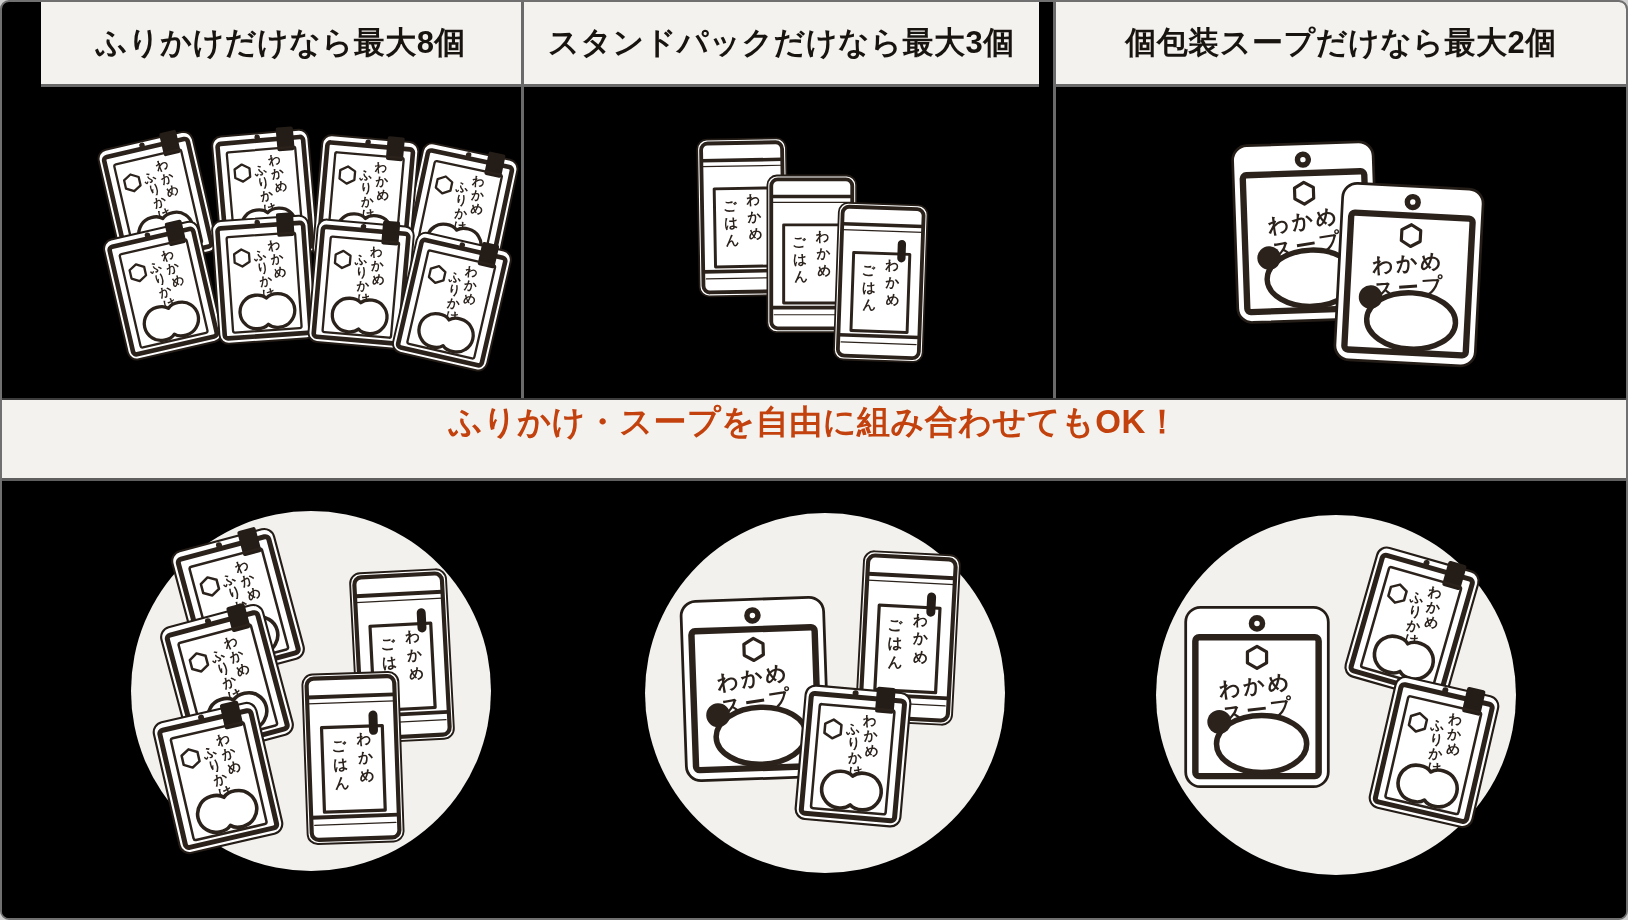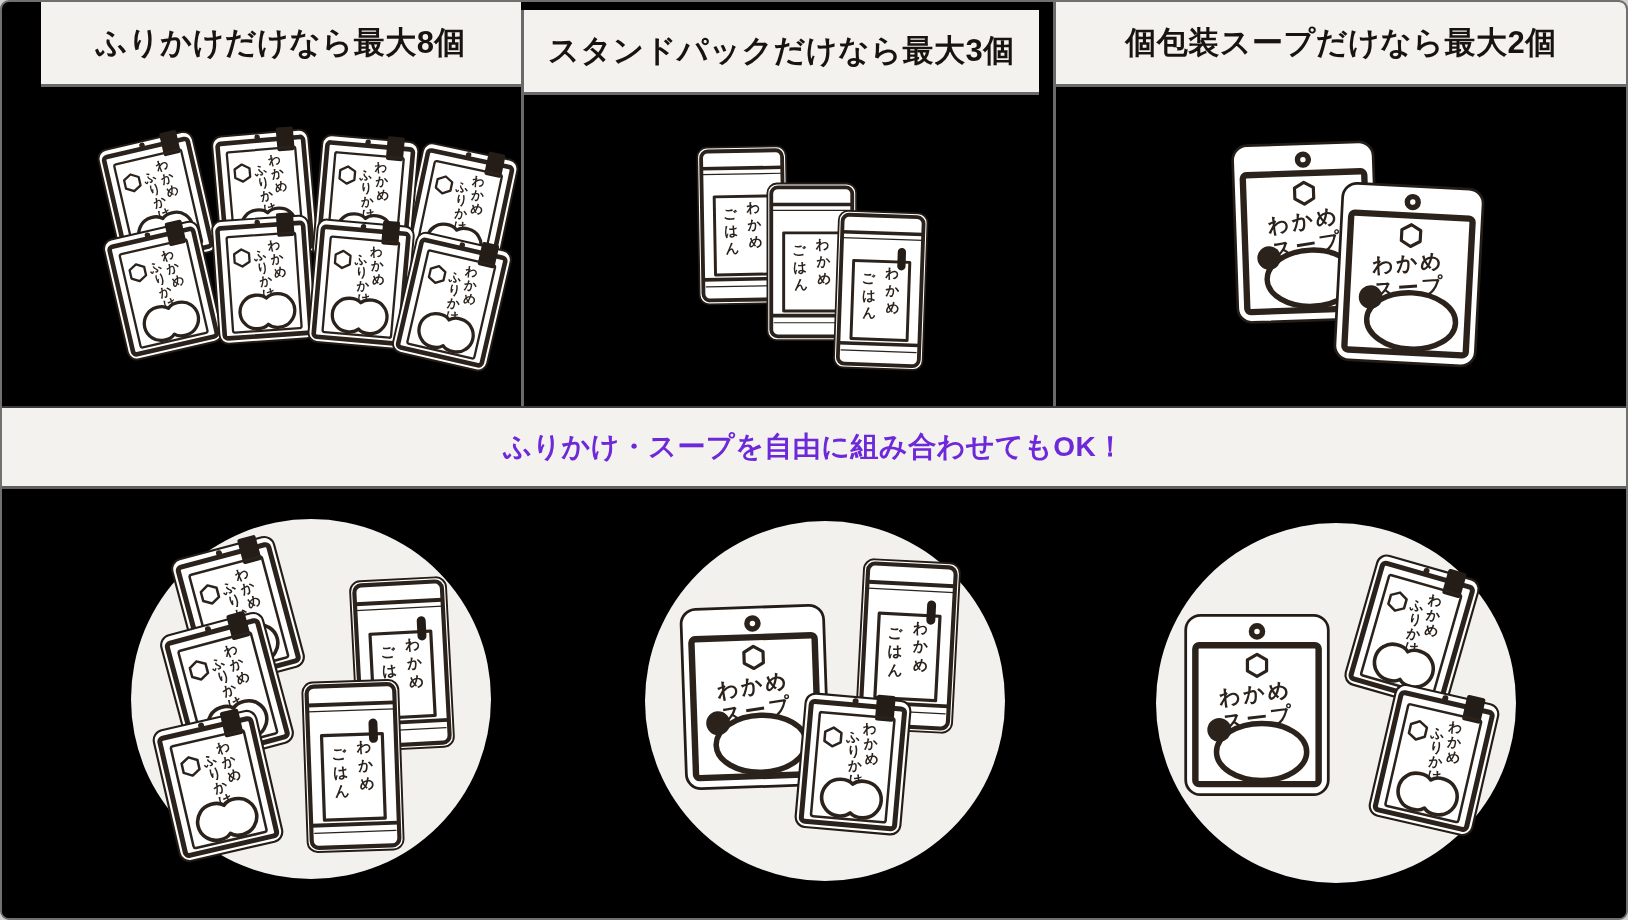--- a/index.html
+++ b/index.html
@@ -4,33 +4,33 @@
 <style>
   html,body{margin:0;padding:0;background:#cfcfcf;}
   .poster{
     width:1628px;height:920px;box-sizing:border-box;position:relative;
     background:#000;border:2px solid #707070;border-radius:9px;overflow:hidden;
     font-family:"Liberation Sans","DejaVu Sans",sans-serif;
   }
   .top-section{display:flex;}
   .col{box-sizing:border-box;}
   .col-1{width:523px;padding-left:39px;}
-  .col-2{width:523px;border-left:3px solid #6a6a6a;margin-top:8px;}
+  .col-2{width:523px;border-left:3px solid #6a6a6a;}
   .col-3{width:578px;border-left:3px solid #6a6a6a;margin-left:14px;}
   .header{
     height:82px;background:#f4f2ef;border-bottom:3px solid #6a6a6a;
     display:flex;align-items:center;justify-content:center;
     font-size:31px;font-weight:800;color:#17130f;letter-spacing:.5px;white-space:nowrap;
   }
   .panel{height:311px;position:relative;background:#000;}
   .panel svg{position:absolute;left:0;top:0;width:100%;height:100%;}
   .banner{
     height:78px;background:#f4f2ef;border-top:2px solid #3c3c3c;border-bottom:3px solid #5f5f5f;
-    display:flex;align-items:center;justify-content:center;
-    font-size:28px;font-weight:800;color:#6d28d9;letter-spacing:.5px;white-space:nowrap;
+    display:flex;justify-content:center;
+    font-size:33px;font-weight:800;color:#c2410c;letter-spacing:.5px;white-space:nowrap;
   }
   .bottom-panel{height:437px;position:relative;background:#000;}
   .bottom-panel svg{position:absolute;left:0;top:0;width:100%;height:100%;}
   .vt{font-family:"DejaVu Sans","Liberation Sans",sans-serif;font-weight:700;fill:#2b221c;text-anchor:middle;}
   .fs19{font-size:19px;}
   .fs23{font-size:23px;}
   .soup-line{font-family:"DejaVu Sans","Liberation Sans",sans-serif;font-weight:700;fill:#2b221c;
              text-anchor:middle;font-size:23px;letter-spacing:3px;}
 </style>
 </head>

